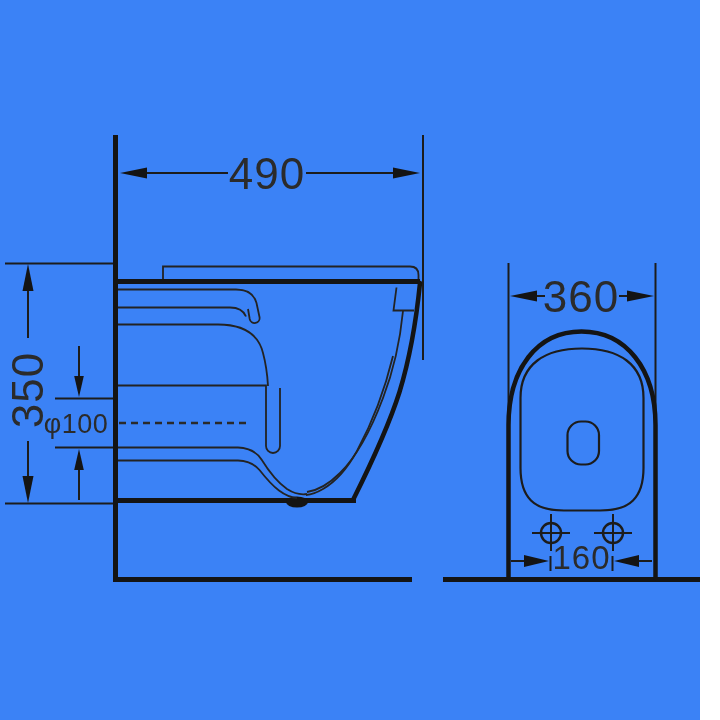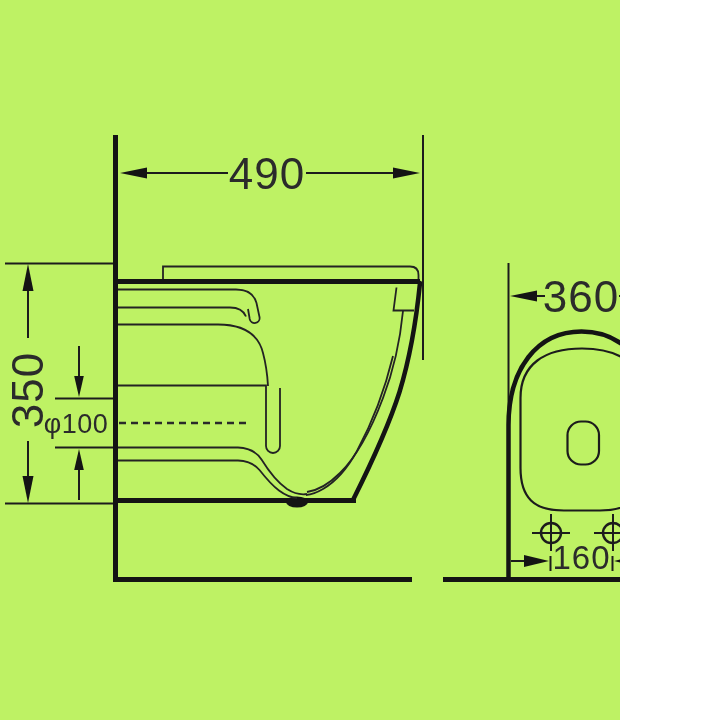--- a/index.html
+++ b/index.html
@@ -1,17 +1,17 @@
 <!DOCTYPE html>
 <html><head>
 <meta charset="utf-8">
 <style>
   html,body{margin:0;padding:0;background:#ffffff;}
   .canvas{
-    position:relative;width:620px;height:720px;background:#bef264;overflow:hidden;
+    position:relative;width:700px;height:720px;background:#3b82f6;overflow:hidden;
     font-family:"Liberation Sans", sans-serif;
   }
   svg{position:absolute;left:0;top:0;}
   .thick{stroke:#141414;stroke-width:5;fill:none;stroke-linecap:butt;}
   .outline{stroke:#141414;stroke-width:4.5;fill:none;stroke-linecap:round;}
   .thin{stroke:#232323;stroke-width:1.8;fill:none;}
   .ring{stroke:#1c1c1c;stroke-width:2.2;fill:none;}
   .dim{stroke:#1c1c1c;stroke-width:2;fill:none;}
   .dash{stroke:#2a2a2a;stroke-width:2.4;fill:none;stroke-dasharray:7 5;}
   .arrow{fill:#141414;stroke:none;}

